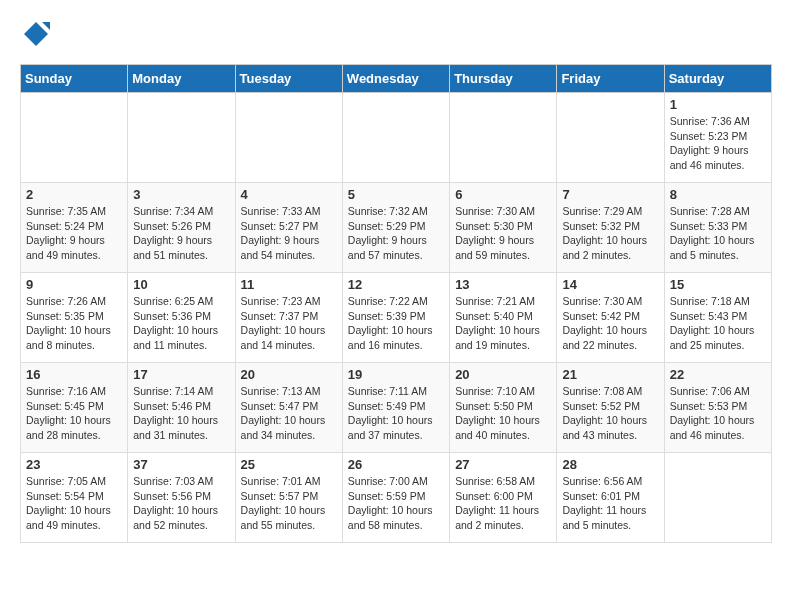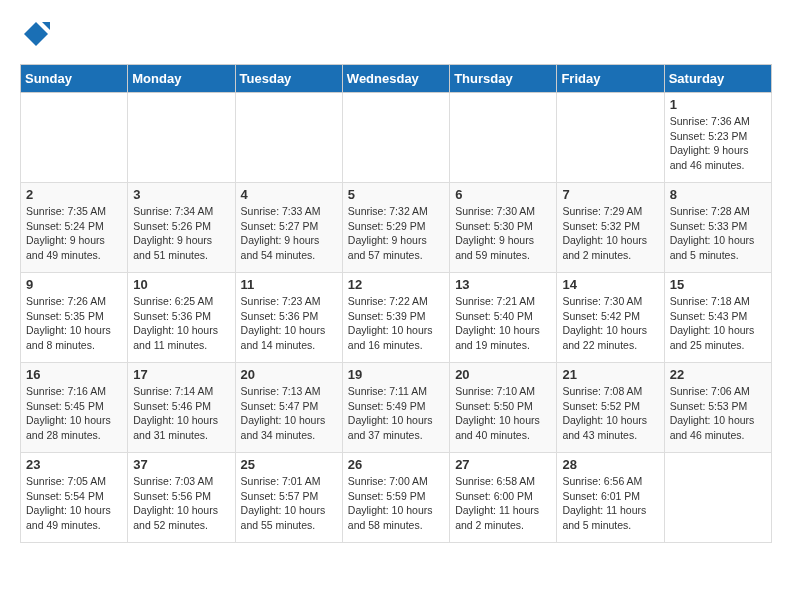--- a/index.html
+++ b/index.html
@@ -192,21 +192,21 @@
         </td>
         <td>
           <span class="day-num">10</span>
           <div class="day-detail">Sunrise: 6:25 AM
 Sunset: 5:36 PM
 Daylight: 10 hours and 11 minutes.</div>
         </td>
         <td>
           <span class="day-num">11</span>
           <div class="day-detail">Sunrise: 7:23 AM
-Sunset: 5:36 PM
+Sunset: 7:37 PM
 Daylight: 10 hours and 14 minutes.</div>
         </td>
         <td>
           <span class="day-num">12</span>
           <div class="day-detail">Sunrise: 7:22 AM
 Sunset: 5:39 PM
 Daylight: 10 hours and 16 minutes.</div>
         </td>
         <td>
           <span class="day-num">13</span>

